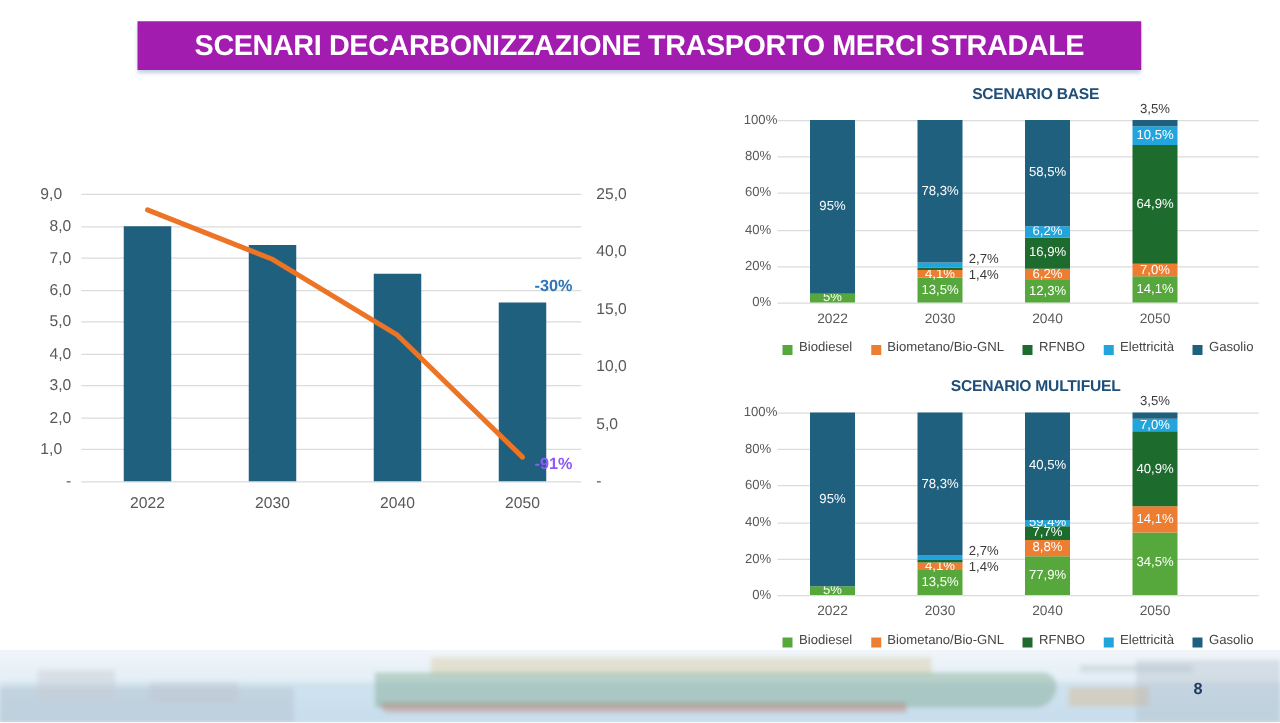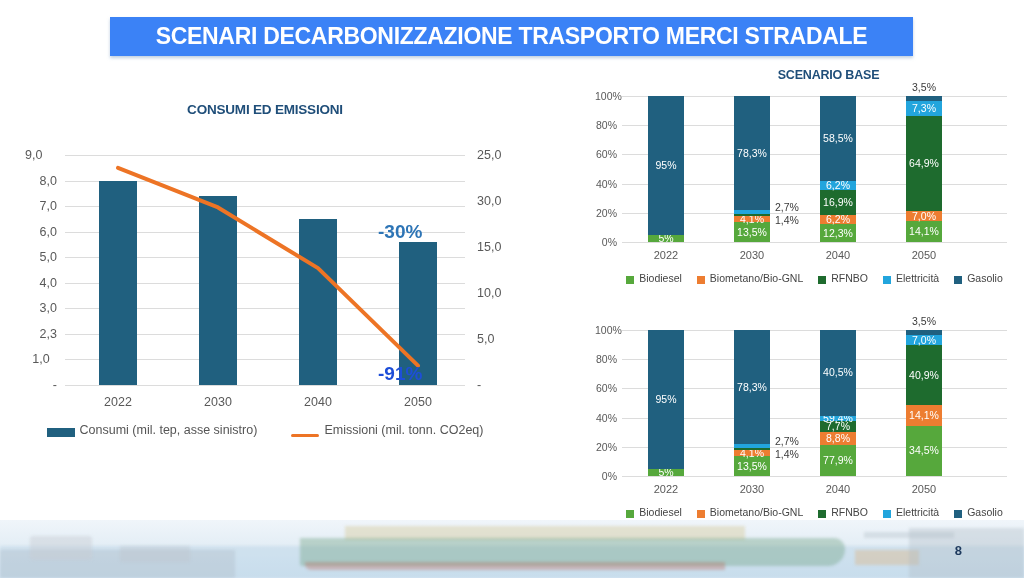--- a/index.html
+++ b/index.html
@@ -1,20 +1,20 @@
 <!DOCTYPE html>
 <html><head>
 <meta charset="utf-8">
 <style>
   *{margin:0;padding:0;box-sizing:border-box}
   html,body{background:#fff}
   body{width:1024px;height:578px;font-family:"Liberation Sans",sans-serif;overflow:hidden}
   .slide{position:relative;width:1024px;height:578px;background:#fff;overflow:hidden}
 
-  .banner{position:absolute;left:110px;top:17px;width:803px;height:39px;background:#3b82f6;
+  .banner{position:absolute;left:110px;top:17px;width:803px;height:39px;background:#a21caf;
           display:flex;align-items:center;justify-content:center;box-shadow:0 2px 3px rgba(140,170,200,.55)}
   .banner-text{color:#fff;font-weight:bold;font-size:23px;letter-spacing:-.3px;white-space:nowrap}
 
   section{position:absolute}
   #combo{left:25px;top:98px;width:480px;height:350px}
   #base{left:595px;top:66px;width:425px;height:232px}
   #multi{left:595px;top:300px;width:425px;height:232px}
 
   .chart-title{position:absolute;text-align:center;color:#1f4e79;font-weight:bold;letter-spacing:-.2px}
   #combo .chart-title{left:40px;top:4px;width:400px;font-size:13.5px}
@@ -26,21 +26,21 @@
   #combo .tick{font-size:12.5px}
   .stacked .tick{font-size:10.5px}
   .xlab{position:absolute;color:#595959;text-align:center}
   #combo .xlab{font-size:12.5px}
   .stacked .xlab{font-size:11px}
 
   .bar,.seg{position:absolute}
   .seg-label{position:absolute;color:#fff;font-size:10.5px;text-align:center;line-height:13px;white-space:nowrap}
   .callout,.above-label{position:absolute;color:#3a3a3a;font-size:10.5px;line-height:13px;text-align:right;white-space:nowrap}
   .above-label{text-align:center}
-  .annot{position:absolute;font-weight:bold;font-size:19px;text-align:left;white-space:nowrap}
+  .annot{position:absolute;font-weight:bold;font-size:13px;text-align:right;white-space:nowrap}
 
   .legend{position:absolute;display:flex;justify-content:center;align-items:center}
   #combo .legend{gap:34px}
   .stacked .legend{gap:15px}
   .legend-item{display:flex;align-items:flex-end;gap:5px;color:#444;white-space:nowrap}
   #combo .legend-item{font-size:12.5px;color:#555}
   .stacked .legend-item{font-size:10.5px}
   .sw-bar{width:28px;height:9px}
   .sw-line{width:28px;height:3px;border-radius:2px}
   .sw-sq{width:8px;height:8px}
@@ -66,72 +66,61 @@
 </head>
 <body>
 
 <div class="slide">
 
   <header class="banner">
     <span class="banner-text">SCENARI DECARBONIZZAZIONE TRASPORTO MERCI STRADALE</span>
   </header>
 
   <section id="combo">
-    <h2 class="chart-title">CONSUMI ED EMISSIONI</h2>
     <div class="plot" style="left: 40px; top: 57px; width: 400px; height: 230px;">
         <div class="gridline" style="top: 0px;"></div>
         <div class="gridline" style="top: 25.5556px;"></div>
         <div class="gridline" style="top: 51.1111px;"></div>
         <div class="gridline" style="top: 76.6667px;"></div>
         <div class="gridline" style="top: 102.222px;"></div>
         <div class="gridline" style="top: 127.778px;"></div>
         <div class="gridline" style="top: 153.333px;"></div>
         <div class="gridline" style="top: 178.889px;"></div>
         <div class="gridline" style="top: 204.444px;"></div>
         <div class="gridline" style="top: 230px;"></div>
         <div class="bar" style="left: 34px; top: 25.5556px; width: 38px; height: 204.444px; background: rgb(32, 96, 127);"></div>
         <div class="bar" style="left: 134px; top: 40.8889px; width: 38px; height: 189.111px; background: rgb(32, 96, 127);"></div>
         <div class="bar" style="left: 234px; top: 63.8889px; width: 38px; height: 166.111px; background: rgb(32, 96, 127);"></div>
         <div class="bar" style="left: 334px; top: 86.8889px; width: 38px; height: 143.111px; background: rgb(32, 96, 127);"></div>
         <svg class="lineplot" width="400" height="230">
           <polyline points="53,12.879999999999995 153,52.44 253,113.16 353,210.68" fill="none" stroke="#ed7425" stroke-width="4" stroke-linecap="round" stroke-linejoin="round"></polyline>
         </svg>
       </div>
-  <div class="tick" style="left: 0px; top: 50px; width: 32px; text-align: left;">9,0</div>
+  <div class="tick" style="left: 0px; top: 50px; width: 32px; text-align: center;">9,0</div>
       <div class="tick" style="left: 0px; top: 75.5556px; width: 32px; text-align: right;">8,0</div>
       <div class="tick" style="left: 0px; top: 101.111px; width: 32px; text-align: right;">7,0</div>
       <div class="tick" style="left: 0px; top: 126.667px; width: 32px; text-align: right;">6,0</div>
       <div class="tick" style="left: 0px; top: 152.222px; width: 32px; text-align: right;">5,0</div>
       <div class="tick" style="left: 0px; top: 177.778px; width: 32px; text-align: right;">4,0</div>
       <div class="tick" style="left: 0px; top: 203.333px; width: 32px; text-align: right;">3,0</div>
-      <div class="tick" style="left: 0px; top: 228.889px; width: 32px; text-align: right;">2,3</div>
+      <div class="tick" style="left: 0px; top: 228.889px; width: 32px; text-align: right;">2,0</div>
       <div class="tick" style="left: 0px; top: 254.444px; width: 32px; text-align: center;">1,0</div>
       <div class="tick" style="left: 0px; top: 280px; width: 32px; text-align: right;">-</div>
       <div class="tick" style="left: 452px; top: 50px; width: 34px; text-align: left;">25,0</div>
-      <div class="tick" style="left: 452px; top: 96px; width: 34px; text-align: left;">30,0</div>
+      <div class="tick" style="left: 452px; top: 96px; width: 34px; text-align: left;">40,0</div>
       <div class="tick" style="left: 452px; top: 142px; width: 34px; text-align: left;">15,0</div>
       <div class="tick" style="left: 452px; top: 188px; width: 34px; text-align: left;">10,0</div>
       <div class="tick" style="left: 452px; top: 234px; width: 34px; text-align: left;">5,0</div>
       <div class="tick" style="left: 452px; top: 280px; width: 34px; text-align: left;">-</div>
       <div class="xlab" style="left: 58px; top: 297px; width: 70px;">2022</div>
       <div class="xlab" style="left: 158px; top: 297px; width: 70px;">2030</div>
       <div class="xlab" style="left: 258px; top: 297px; width: 70px;">2040</div>
       <div class="xlab" style="left: 358px; top: 297px; width: 70px;">2050</div>
       <div class="annot" style="left: 353px; top: 122.889px; width: 80px; color: rgb(46, 117, 182);">-30%</div>
-      <div class="annot" style="left: 353px; top: 265px; width: 80px; color: #1d4ed8;">-91%</div>
-      <div class="legend" style="left: 15px; top: 325px; width: 450px;">
-        <div class="legend-item">
-          <div class="sw-bar" style="background: rgb(32, 96, 127);"></div>
-          <div>Consumi (mil. tep, asse sinistro)</div>
-        </div>
-        <div class="legend-item">
-          <div class="sw-line" style="background: rgb(237, 116, 37);"></div>
-          <div>Emissioni (mil. tonn. CO2eq)</div>
-        </div>
-      </div>
+      <div class="annot" style="left: 353px; top: 265px; width: 80px; color: #8b5cf6;">-91%</div>
     </section>
 
   <section id="base" class="stacked">
     <h2 class="chart-title">SCENARIO BASE</h2>
     <div class="plot" style="left: 27px; top: 30px; width: 385px; height: 146px;">
         <div class="gridline" style="top: 146px;"></div>
         <div class="gridline" style="top: 116.8px;"></div>
         <div class="gridline" style="top: 87.6px;"></div>
         <div class="gridline" style="top: 58.4px;"></div>
         <div class="gridline" style="top: 29.2px;"></div>
@@ -160,21 +149,21 @@
         <div class="seg-label" style="left: 186px; top: 83.29px; width: 60px;">6,2%</div>
         <div class="seg" style="left: 198px; top: -0.146px; width: 36px; height: 85.41px; background: rgb(32, 96, 127);"></div>
         <div class="seg-label" style="left: 186px; top: 36.059px; width: 60px;">58,5%</div>
         <div class="seg" style="left: 284px; top: 125.414px; width: 36px; height: 20.586px; background: rgb(86, 168, 60);"></div>
         <div class="seg-label" style="left: 272px; top: 129.207px; width: 60px;">14,1%</div>
         <div class="seg" style="left: 284px; top: 115.194px; width: 36px; height: 10.22px; background: rgb(237, 125, 49);"></div>
         <div class="seg-label" style="left: 272px; top: 113.804px; width: 60px;">7,0%</div>
         <div class="seg" style="left: 284px; top: 20.44px; width: 36px; height: 94.754px; background: rgb(30, 107, 46);"></div>
         <div class="seg-label" style="left: 272px; top: 61.317px; width: 60px;">64,9%</div>
         <div class="seg" style="left: 284px; top: 5.11px; width: 36px; height: 15.33px; background: rgb(34, 165, 221);"></div>
-        <div class="seg-label" style="left: 272px; top: 6.275px; width: 60px;">7,3%</div>
+        <div class="seg-label" style="left: 272px; top: 6.275px; width: 60px;">10,5%</div>
         <div class="seg" style="left: 284px; top: 0px; width: 36px; height: 5.11px; background: rgb(32, 96, 127);"></div>
         <div class="above-label" style="left: 272px; top: -15px; width: 60px;">3,5%</div>
       </div>
   <div class="tick" style="left: 0px; top: 170px; width: 22px; text-align: right;">0%</div>
       <div class="tick" style="left: 0px; top: 140.8px; width: 22px; text-align: right;">20%</div>
       <div class="tick" style="left: 0px; top: 111.6px; width: 22px; text-align: right;">40%</div>
       <div class="tick" style="left: 0px; top: 82.4px; width: 22px; text-align: right;">60%</div>
       <div class="tick" style="left: 0px; top: 53.2px; width: 22px; text-align: right;">80%</div>
       <div class="tick" style="left: 0px; top: 24px; width: 22px; text-align: right;">100%</div>
       <div class="xlab" style="left: 41px; top: 183px; width: 60px;">2022</div>
@@ -199,20 +188,21 @@
           <div>Elettricità</div>
         </div>
         <div class="legend-item">
           <div class="sw-sq" style="background: rgb(32, 96, 127);"></div>
           <div>Gasolio</div>
         </div>
       </div>
     </section>
 
   <section id="multi" class="stacked">
+    <h2 class="chart-title">SCENARIO MULTIFUEL</h2>
     <div class="plot" style="left: 27px; top: 30px; width: 385px; height: 146px;">
         <div class="gridline" style="top: 146px;"></div>
         <div class="gridline" style="top: 116.8px;"></div>
         <div class="gridline" style="top: 87.6px;"></div>
         <div class="gridline" style="top: 58.4px;"></div>
         <div class="gridline" style="top: 29.2px;"></div>
         <div class="gridline" style="top: 0px;"></div>
         <div class="seg" style="left: 26px; top: 138.7px; width: 36px; height: 7.3px; background: rgb(86, 168, 60);"></div>
         <div class="seg-label" style="left: 14px; top: 135.85px; width: 60px;">5%</div>
         <div class="seg" style="left: 26px; top: 0px; width: 36px; height: 138.7px; background: rgb(32, 96, 127);"></div>

